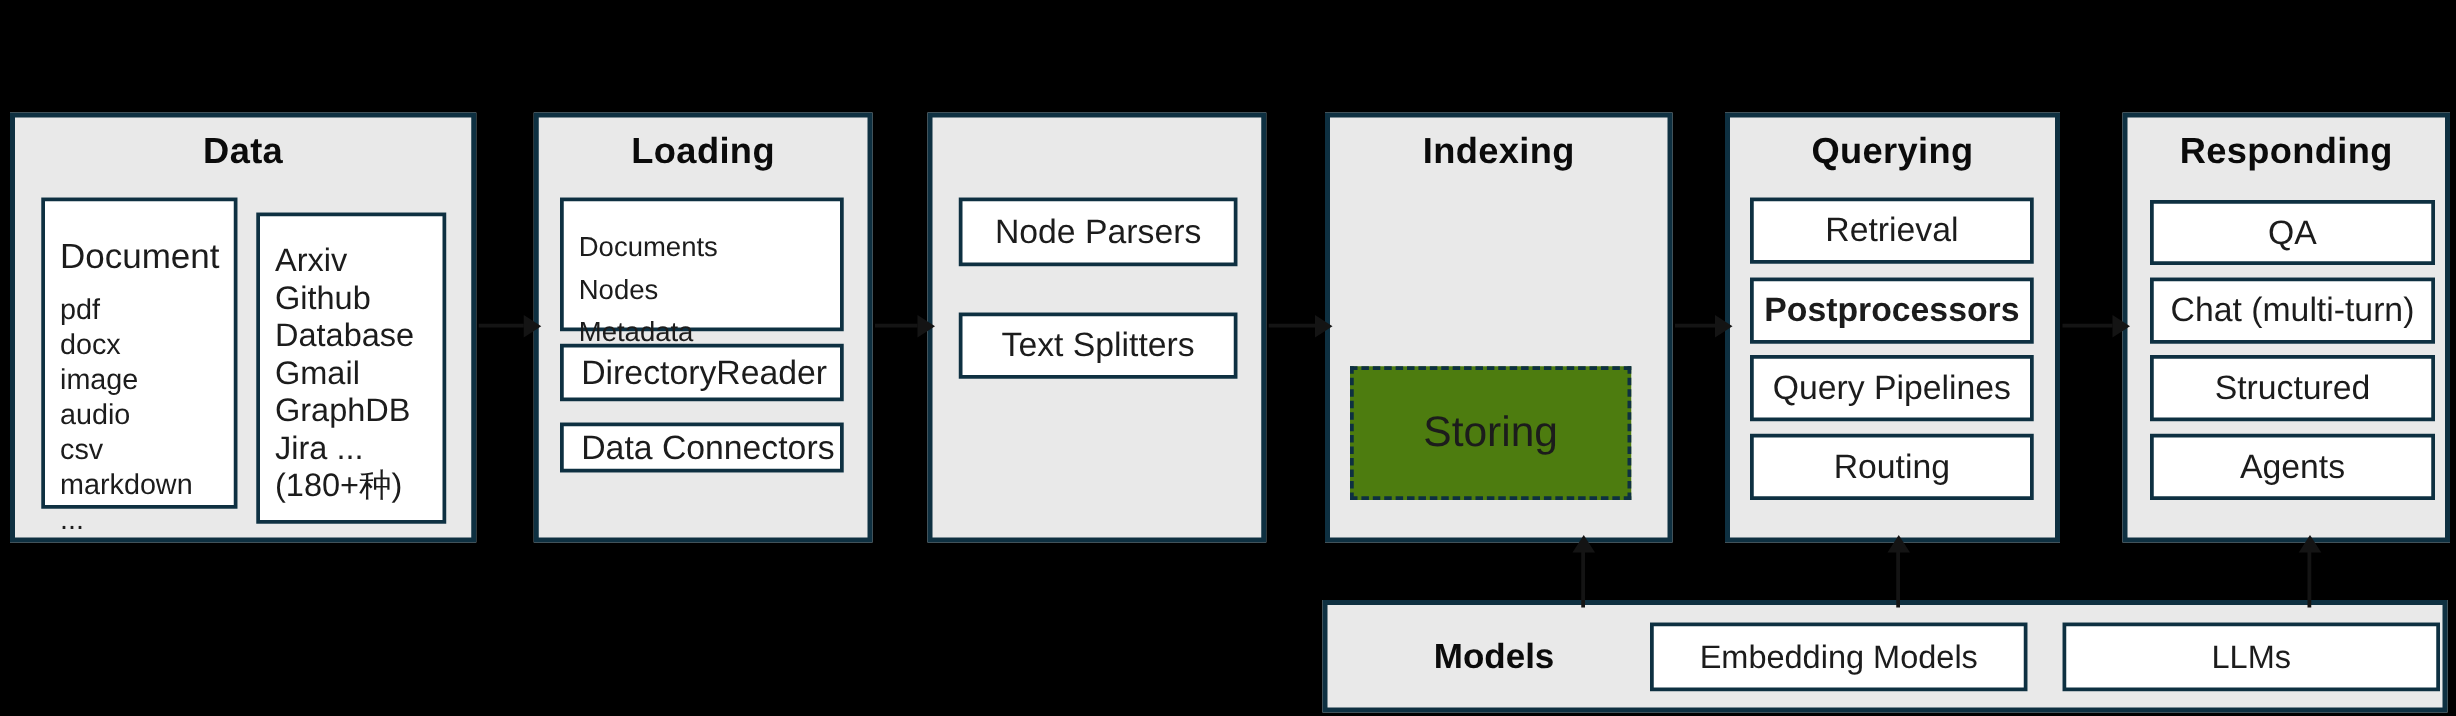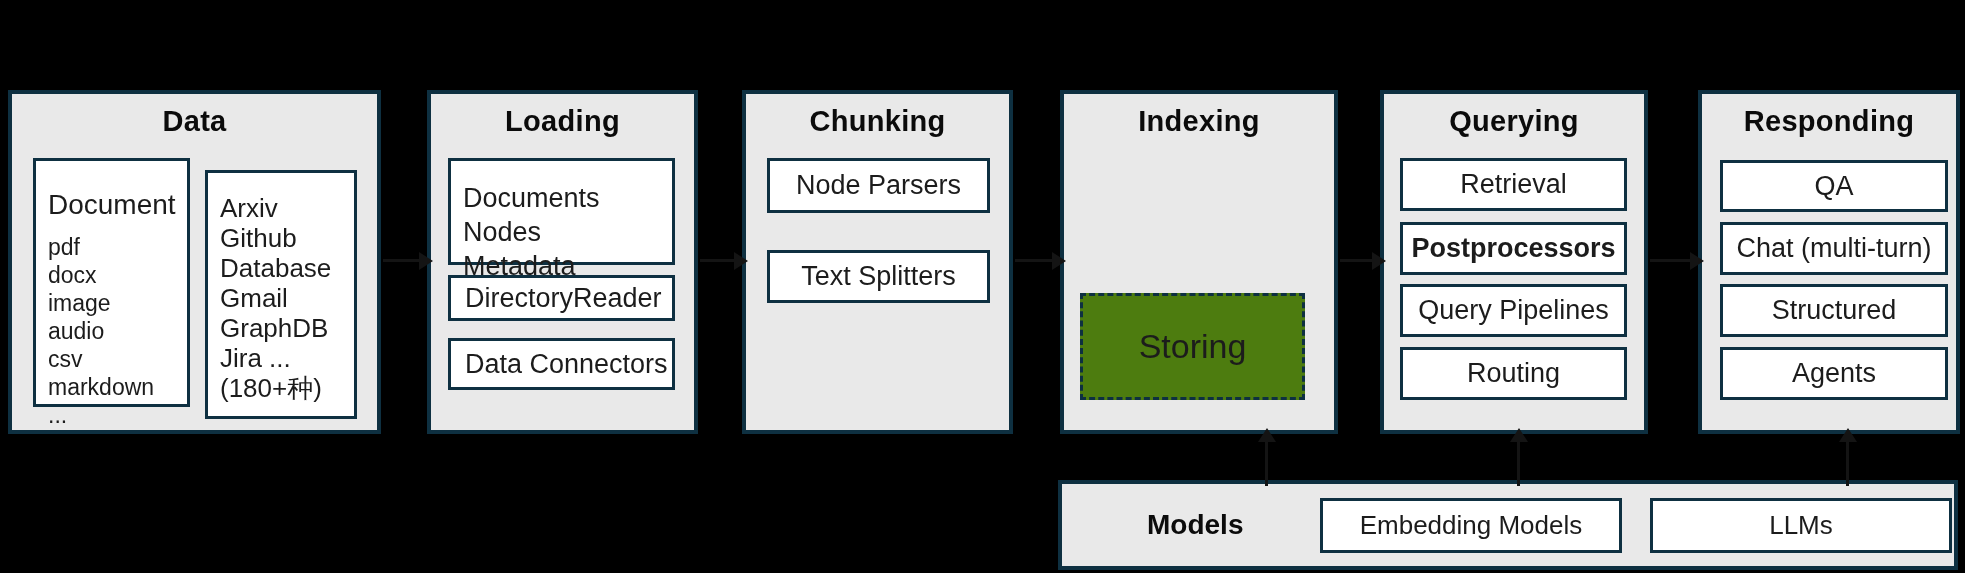--- a/index.html
+++ b/index.html
@@ -24,21 +24,21 @@
     box-sizing:border-box;font-size:27px;color:#1c1c1c;
     display:flex;align-items:center;
   }
   .item.center{justify-content:center;}
   .item.left{padding-left:14px;}
   .panel{
     position:absolute;background:#fff;border:3px solid #0e3041;
     box-sizing:border-box;color:#1c1c1c;
   }
   .panel .pad{padding:20px 12px;}
-  .stack-line{font-size:27px;line-height:34px;}
+  .stack-line{font-size:22px;line-height:34px;}
   .doc-heading{font-size:28px;padding:8px 0 12px 0;}
   .doc-line{font-size:23px;line-height:28px;}
   .src-line{font-size:26px;line-height:30px;}
   .dashed-box{
     position:absolute;background:#4d7c0f;border:3px dashed #0e3041;
     box-sizing:border-box;display:flex;align-items:center;justify-content:center;
     font-size:34px;color:#1c1c1c;
   }
   .models-bar{
     position:absolute;left:1058px;top:480px;width:900px;height:90px;
@@ -100,25 +100,24 @@
   <div class="section" style="left:427px;width:271px;">
     <div class="section-title">Loading</div>
     <div class="panel" style="left:17px;top:64px;width:227px;height:107px;">
       <div class="pad">
         <div class="stack-line">Documents</div>
         <div class="stack-line">Nodes</div>
         <div class="stack-line">Metadata</div>
       </div>
     </div>
     <div class="item left" style="left:17px;top:181px;width:227px;height:46px;">DirectoryReader</div>
-    <div class="item left" style="left:17px;top:244px;width:227px;height:52px;">Data Connectors</div>
+    <div class="item left" style="left:17px;top:244px;width:227px;height:40px;">Data Connectors</div>
   </div>
 
   <div class="section" style="left:742px;width:271px;">
-    <div class="section-title">Chunking</div>
     <div class="item center" style="left:21px;top:64px;width:223px;height:55px;">Node Parsers</div>
     <div class="item center" style="left:21px;top:156px;width:223px;height:53px;">Text Splitters</div>
   </div>
 
   <div class="section" style="left:1060px;width:278px;">
     <div class="section-title">Indexing</div>
     <div class="dashed-box" style="left:16px;top:199px;width:225px;height:107px;">Storing</div>
   </div>
 
   <div class="section" style="left:1380px;width:268px;">

